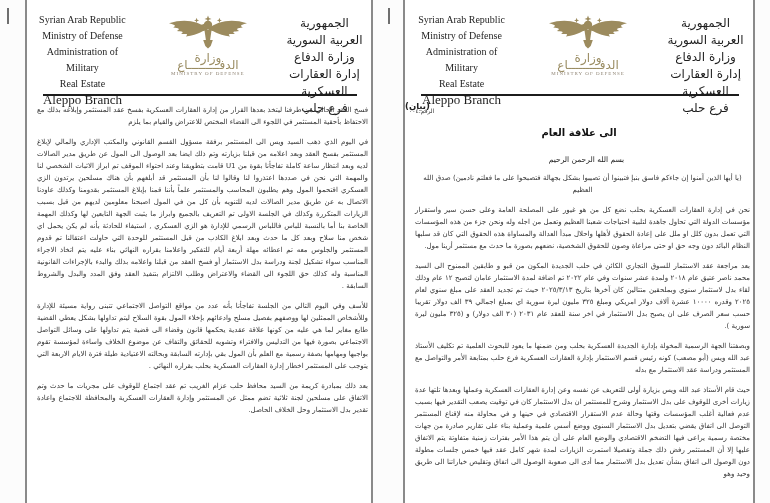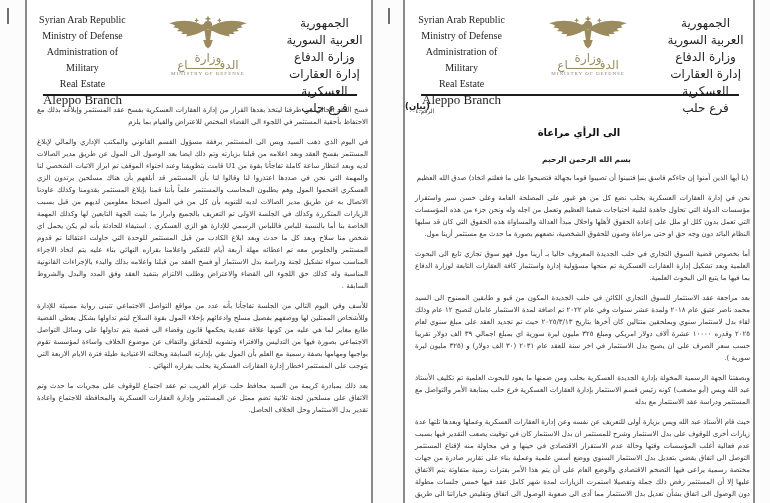--- a/index.html
+++ b/index.html
@@ -35,21 +35,21 @@
   
   .doc-body{direction:rtl;text-align:justify;font-size:7px;line-height:12px;
     color:#333;padding:8px 3px 0 10px;}
   .doc-body p{margin:0 0 8px 0;}
 
   
   .statement-row{position:relative;height:14px;margin-top:5px;}
   .bayan{display:block;font-weight:bold;font-size:8.5px;color:#222;}
   .refnum{position:absolute;left:4px;top:6px;font-size:6px;color:#333;direction:rtl;}
   .addressee{text-align:center;font-weight:bold;font-size:10px;color:#111;margin-top:12px;}
-  .basmala{text-align:center;font-weight:bold;font-size:7.5px;color:#222;margin-top:17px;padding-left:15px;}
+  .basmala{text-align:center;font-weight:normal;font-size:7.5px;color:#222;margin-top:17px;padding-left:15px;}
   .quote{text-align:center !important;}
 </style>
 </head>
 <body>
 
 <div class="artifact" style="left:7px"></div>
 <div class="artifact" style="left:388px"></div>
 
 <div class="page" id="page-left">
   <div class="letterhead">
@@ -125,24 +125,23 @@
       <div>إدارة العقارات العسكرية</div>
       <div>فرع حلب</div>
     </div>
   </div>
   <div class="rule"></div>
 
   <div class="statement-row">
     <span class="bayan">(بيان)</span>
     <span class="refnum">الرقم:٠٠٤</span>
   </div>
-  <div class="addressee" dir="rtl">الى الرأي مراعاة</div>
+  <div class="addressee" dir="rtl">الى علاقة العام</div>
   <div class="basmala" dir="rtl">بسم الله الرحمن الرحيم</div>
 
   <div class="doc-body" dir="rtl">
-    <p class="quote">(يا أيها الذين آمنوا إن جاءكم فاسق بنبإ فتبينوا أن تصيبوا قوما بجهالة فتصبحوا على ما فعلتم اتخاذ) صدق الله العظيم</p>
+    <p class="quote">(يا أيها الذين آمنوا إن جاءكم فاسق بنبإ فتبينوا أن تصيبوا بشكل بجهالة فتصبحوا على ما فعلتم نادمين) صدق الله العظيم</p>
     <p>نحن في إدارة العقارات العسكرية بحلب نضع كل من هو غيور على المصلحة العامة وعلى حسن سير واستقرار مؤسسات الدولة التي تحاول جاهدة لتلبية احتياجات شعبنا العظيم وتعمل من اجله وله ونحن جزء من هذه المؤسسات التي تعمل بدون كلل او ملل على إعادة الحقوق لأهلها واحلال مبدأ العدالة والمساواة هذه الحقوق التي كان قد سلبها النظام البائد دون وجه حق او حتى مراعاة وصون للحقوق الشخصية، نضعهم بصورة ما حدث مع مستثمر أرينا مول.</p>
-    <p>أما بخصوص قضية السوق التجاري في حلب الجديدة المعروف حاليا بـ أرينا مول فهو سوق تجاري تابع الى البحوث العلمية وبعد تشكيل إدارة العقارات العسكرية تم منحها مسؤولية إدارة واستثمار كافة العقارات التابعة لوزارة الدفاع بما فيها ما يتبع الى البحوث العلمية.</p>
     <p>بعد مراجعة عقد الاستثمار للسوق التجاري الكائن في حلب الجديدة المكون من قبو و طابقين الممنوح الى السيد محمد ناصر عتيق عام ٢٠١٨ ولمدة عشر سنوات وفي عام ٢٠٢٢ تم اضافة لمدة الاستثمار عامان لتصبح ١٢ عام وذلك لقاء بدل لاستثمار سنوي وبملحقين متتالين كان آخرها بتاريخ ٢٠٢٥/٣/١٣ حيث تم تجديد العقد على مبلغ سنوي لعام ٢٠٢٥ وقدره ١٠٠٠٠ عشرة آلاف دولار امريكي ومبلغ ٣٢٥ مليون ليرة سورية اي بمبلغ اجمالي ٣٩ الف دولار تقريبا حسب سعر الصرف على ان يصبح بدل الاستثمار في اخر سنة للعقد عام ٢٠٣١ (٣٠ الف دولار) و (٣٢٥ مليون ليرة سورية ).</p>
     <p>وبصفتنا الجهة الرسمية المخولة بإدارة الجديدة العسكرية بحلب ومن ضمنها ما يعود للبحوث العلمية تم تكليف الأستاذ عبد الله ويس (أبو مصعب) كونه رئيس قسم الاستثمار بإدارة العقارات العسكرية فرع حلب بمتابعة الأمر والتواصل مع المستثمر ودراسة عقد الاستثمار مع بدله</p>
     <p>حيث قام الأستاذ عبد الله ويس بزيارة أولى للتعريف عن نفسه وعن إدارة العقارات العسكرية وعملها وبعدها تلتها عدة زيارات أخرى للوقوف على بدل الاستثمار وشرح للمستثمر ان بدل الاستثمار كان في توقيت يصعب التقدير فيها بسبب عدم فعالية أغلب المؤسسات وقتها وحالة عدم الاستقرار الاقتصادي في حينها و في محاولة منه لإقناع المستثمر التوصل الى اتفاق يقضي بتعديل بدل الاستثمار السنوي ووضع أسس علمية وعملية بناء على تقارير صادرة من جهات مختصة رسمية يراعى فيها التضخم الاقتصادي والوضع العام على أن يتم هذا الأمر بفترات زمنية متفاوتة يتم الاتفاق عليها إلا أن المستثمر رفض ذلك جملة وتفصيلا استمرت الزيارات لمدة شهر كامل عقد فيها خمس جلسات مطولة دون الوصول الى اتفاق بشأن تعديل بدل الاستثمار مما أدى الى صعوبة الوصول الى اتفاق وتقليص خياراتنا الى طريق وحيد وهو</p>
   </div>
 </div>
 
 </body></html>

